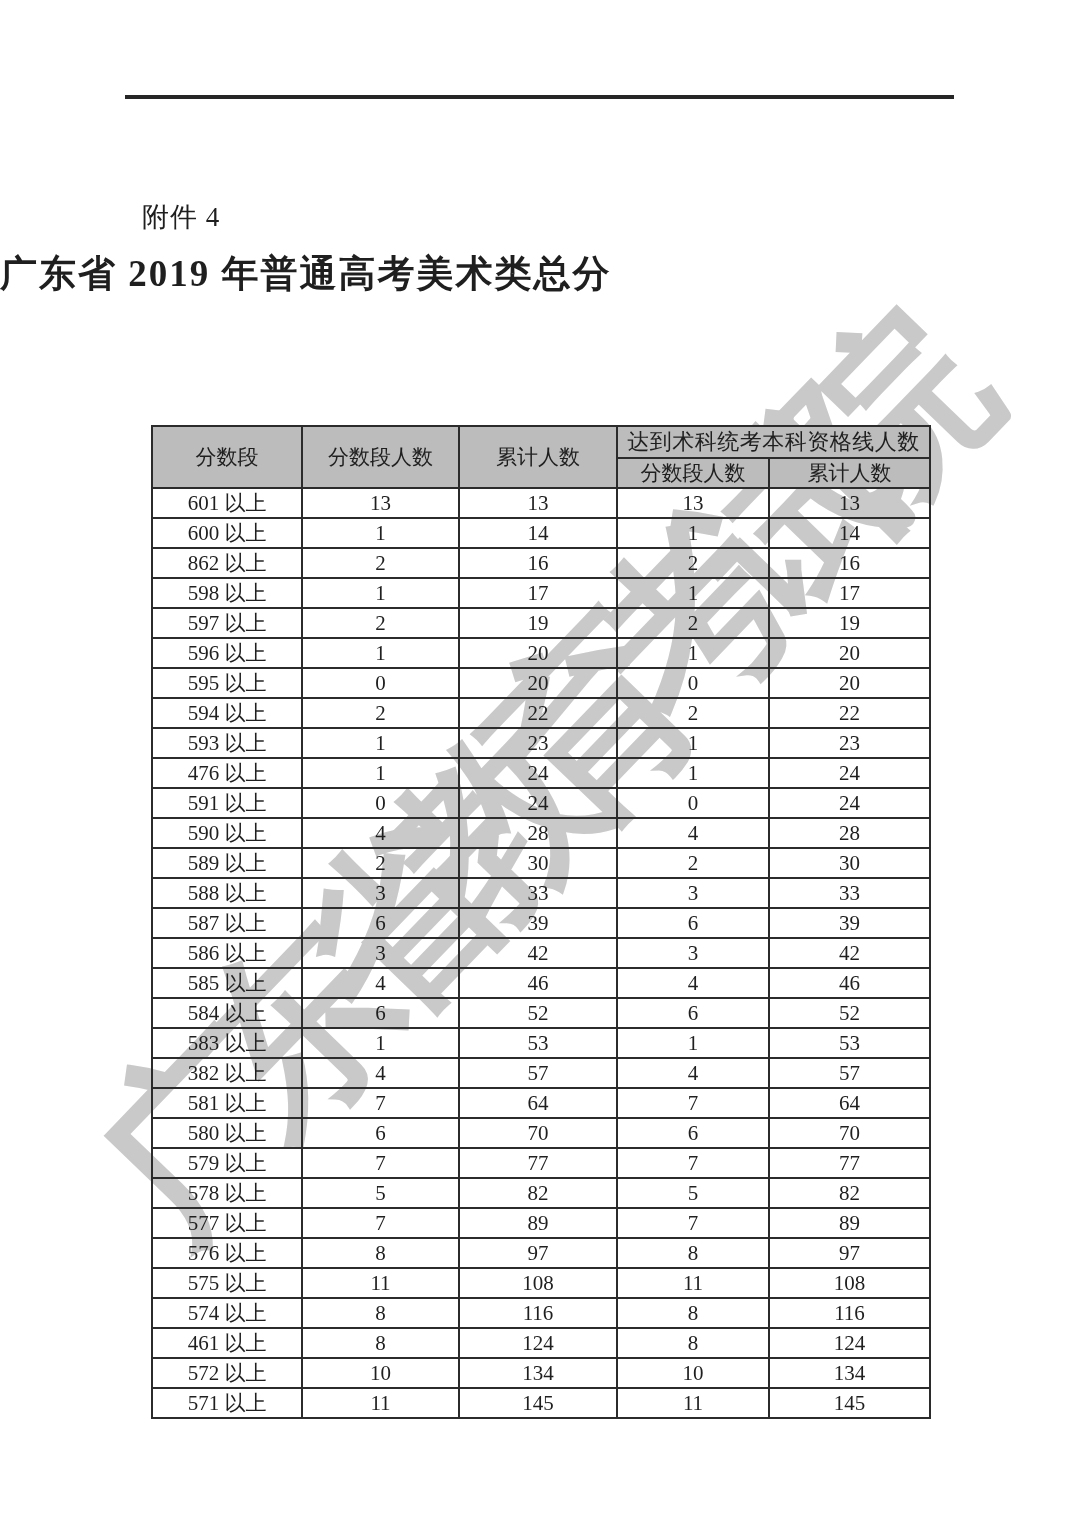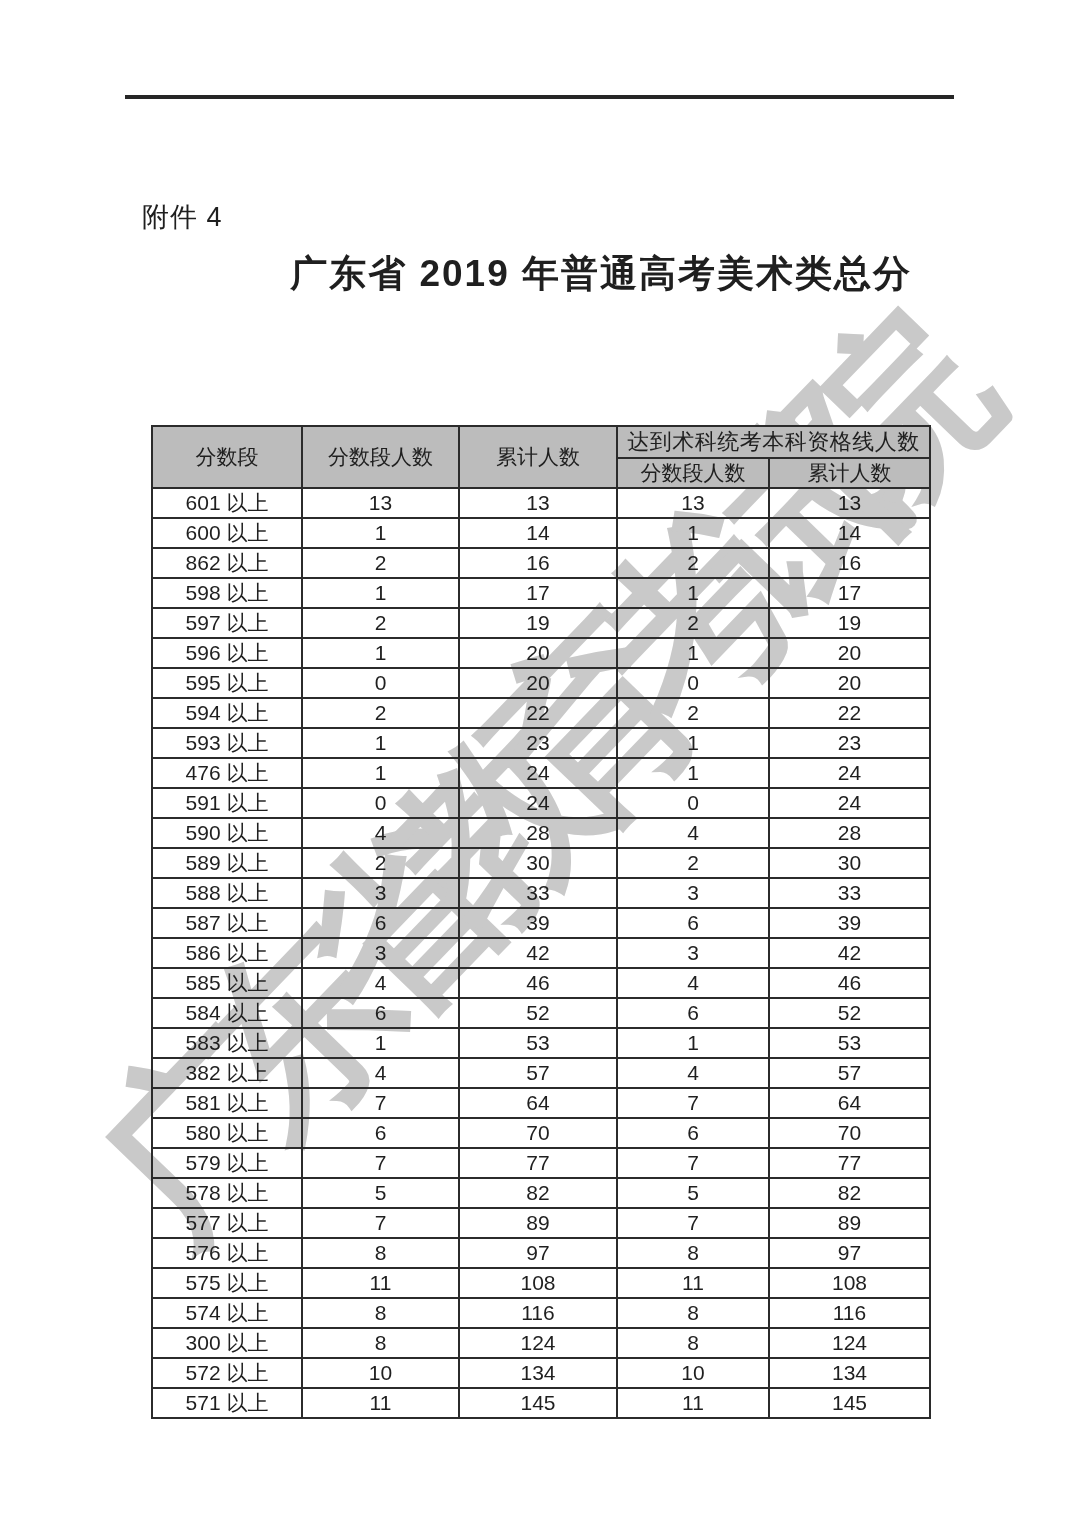--- a/index.html
+++ b/index.html
@@ -2,40 +2,40 @@
 <html><head>
 <meta charset="utf-8">
 <style>
   html, body { margin: 0; padding: 0; background: #ffffff; }
   .page {
     position: relative;
     width: 1080px;
     height: 1527px;
     background: #ffffff;
     overflow: hidden;
-    font-family: Liberation Sans, sans-serif;
+    font-family: Liberation Serif, serif;
     color: #1f1f1f;
   }
   .top-rule {
     position: absolute;
     left: 125px; top: 95px;
     width: 829px; height: 4px;
     background: #262626;
   }
   .attachment {
     position: absolute;
     left: 142px; top: 199px;
     font-size: 27px;
     letter-spacing: 1px;
   }
   .doc-title {
     position: absolute;
     left: 0; top: 249px;
     width: 912px;
-    text-align: right;
+    text-align: left;
     font-size: 37px;
     font-weight: bold;
     line-height: 49px;
     letter-spacing: 2px;
   }
   .watermark {
     position: absolute;
     left: -70px; top: 695px;
     width: 1200px; height: 195px;
     line-height: 195px;
@@ -305,21 +305,21 @@
           <td>108</td>
         </tr>
         <tr>
           <td>574 以上</td>
           <td>8</td>
           <td>116</td>
           <td>8</td>
           <td>116</td>
         </tr>
         <tr>
-          <td>300 以上</td>
+          <td>461 以上</td>
           <td>8</td>
           <td>124</td>
           <td>8</td>
           <td>124</td>
         </tr>
         <tr>
           <td>572 以上</td>
           <td>10</td>
           <td>134</td>
           <td>10</td>

